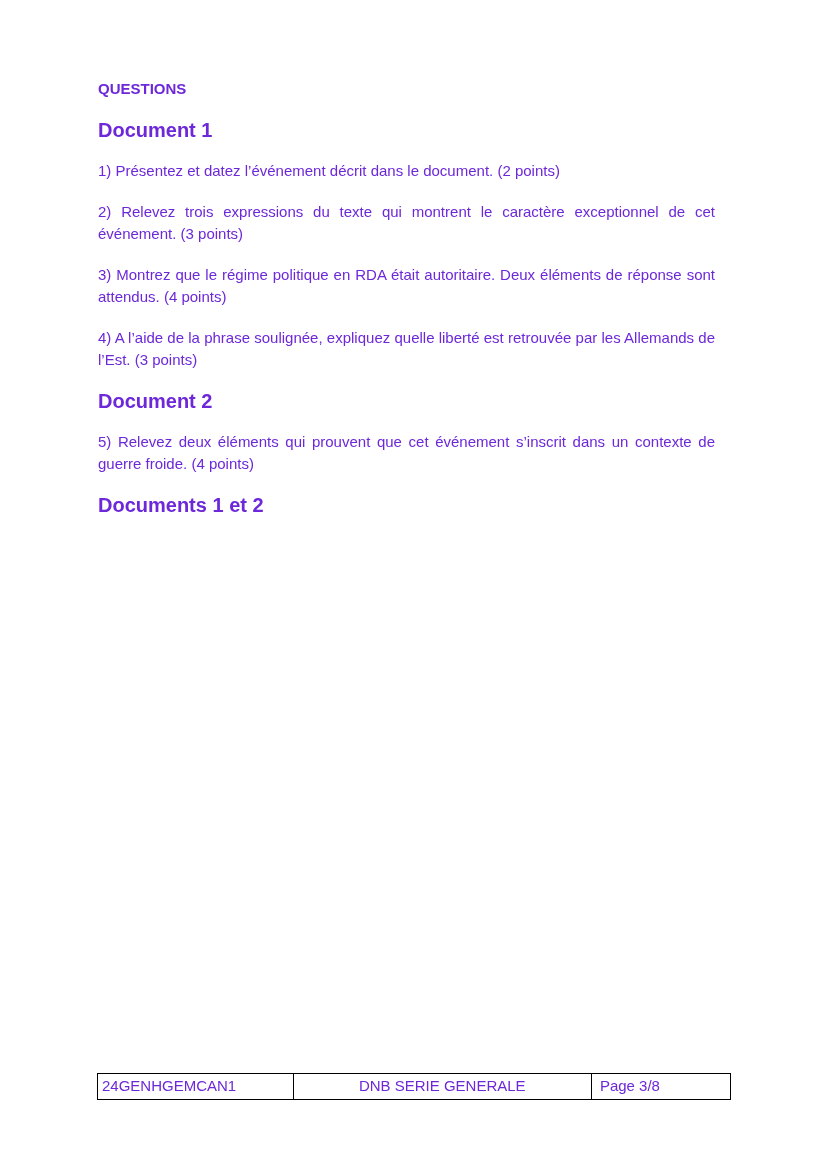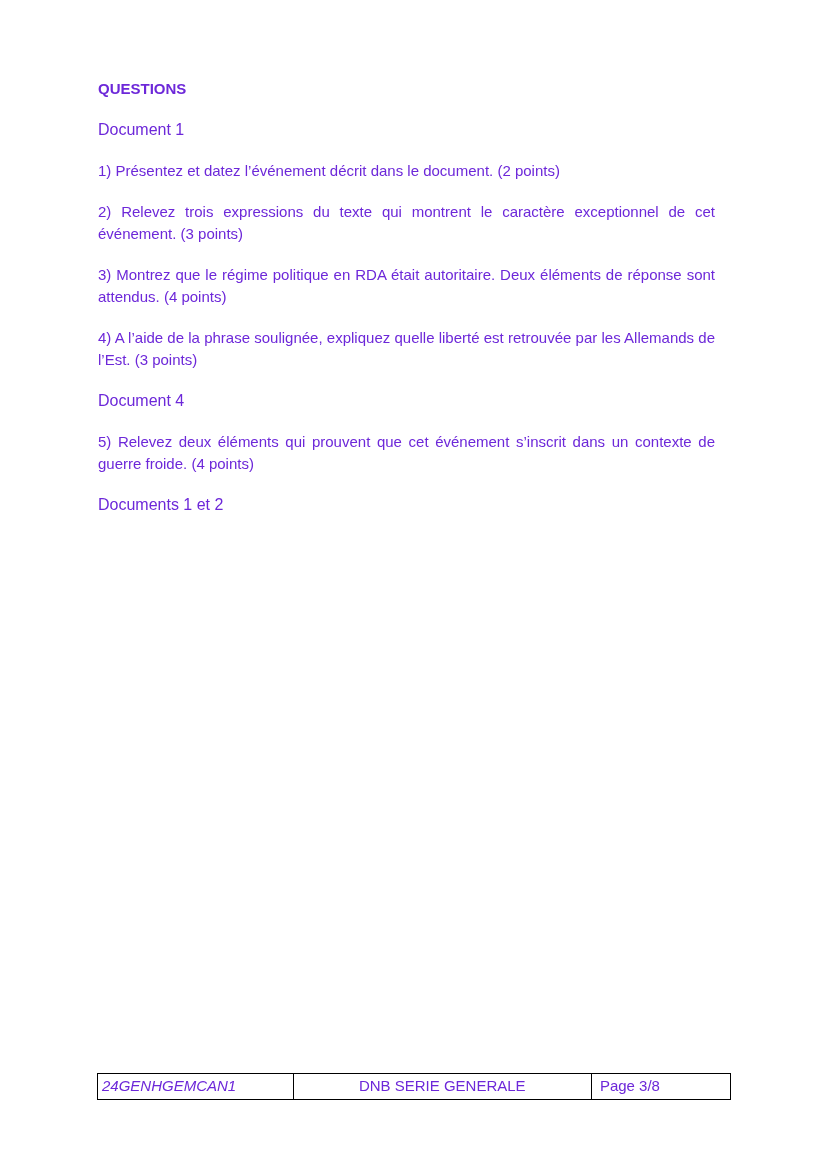--- a/index.html
+++ b/index.html
@@ -24,23 +24,23 @@
     top: 78px;
     left: 98px;
     width: 633px;
   }
   .heading {
     font-weight: bold;
     margin: 0 0 19px 0;
     font-size: 15px;
   }
   .section-title {
-    font-weight: normal;
+    font-weight: bold;
     margin: 0 0 19px 0;
-    font-size: 16px;
+    font-size: 20px;
   }
   .question {
     margin: 0 16px 19px 0;
     text-align: justify;
   }
   .footer {
     position: absolute;
     left: 97px;
     top: 1073px;
     width: 634px;
@@ -51,21 +51,21 @@
     table-layout: fixed;
     font-size: 15px;
     font-family: "Liberation Sans", "DejaVu Sans", sans-serif;
   }
   .footer td {
     border: 1px solid #000000;
     padding: 1px 4px 2px 4px;
     white-space: nowrap;
     overflow: hidden;
   }
-  .footer .cell-ref   { width: 31%; text-align: left; font-style: italic; }
+  .footer .cell-ref   { width: 31%; text-align: left; }
   .footer .cell-title { width: 48%; text-align: center; }
   .footer .cell-page  { width: 21%; text-align: left; padding-left: 8px; }
 </style>
 </head>
 <body>
 
 <div class="page">
 
   <div class="content">
 
@@ -74,21 +74,21 @@
     <p class="section-title">Document 1</p>
 
     <p class="question">1) Présentez et datez l’événement décrit dans le document. (2 points)</p>
 
     <p class="question">2) Relevez trois expressions du texte qui montrent le caractère exceptionnel de cet événement. (3 points)</p>
 
     <p class="question">3) Montrez que le régime politique en RDA était autoritaire. Deux éléments de réponse sont attendus. (4 points)</p>
 
     <p class="question">4) A l’aide de la phrase soulignée, expliquez quelle liberté est retrouvée par les Allemands de l’Est. (3 points)</p>
 
-    <p class="section-title">Document 4</p>
+    <p class="section-title">Document 2</p>
 
     <p class="question">5) Relevez deux éléments qui prouvent que cet événement s’inscrit dans un contexte de guerre froide. (4 points)</p>
 
     <p class="section-title">Documents 1 et 2</p>
 
 
   </div>
 
   <div class="footer">
     <table>

